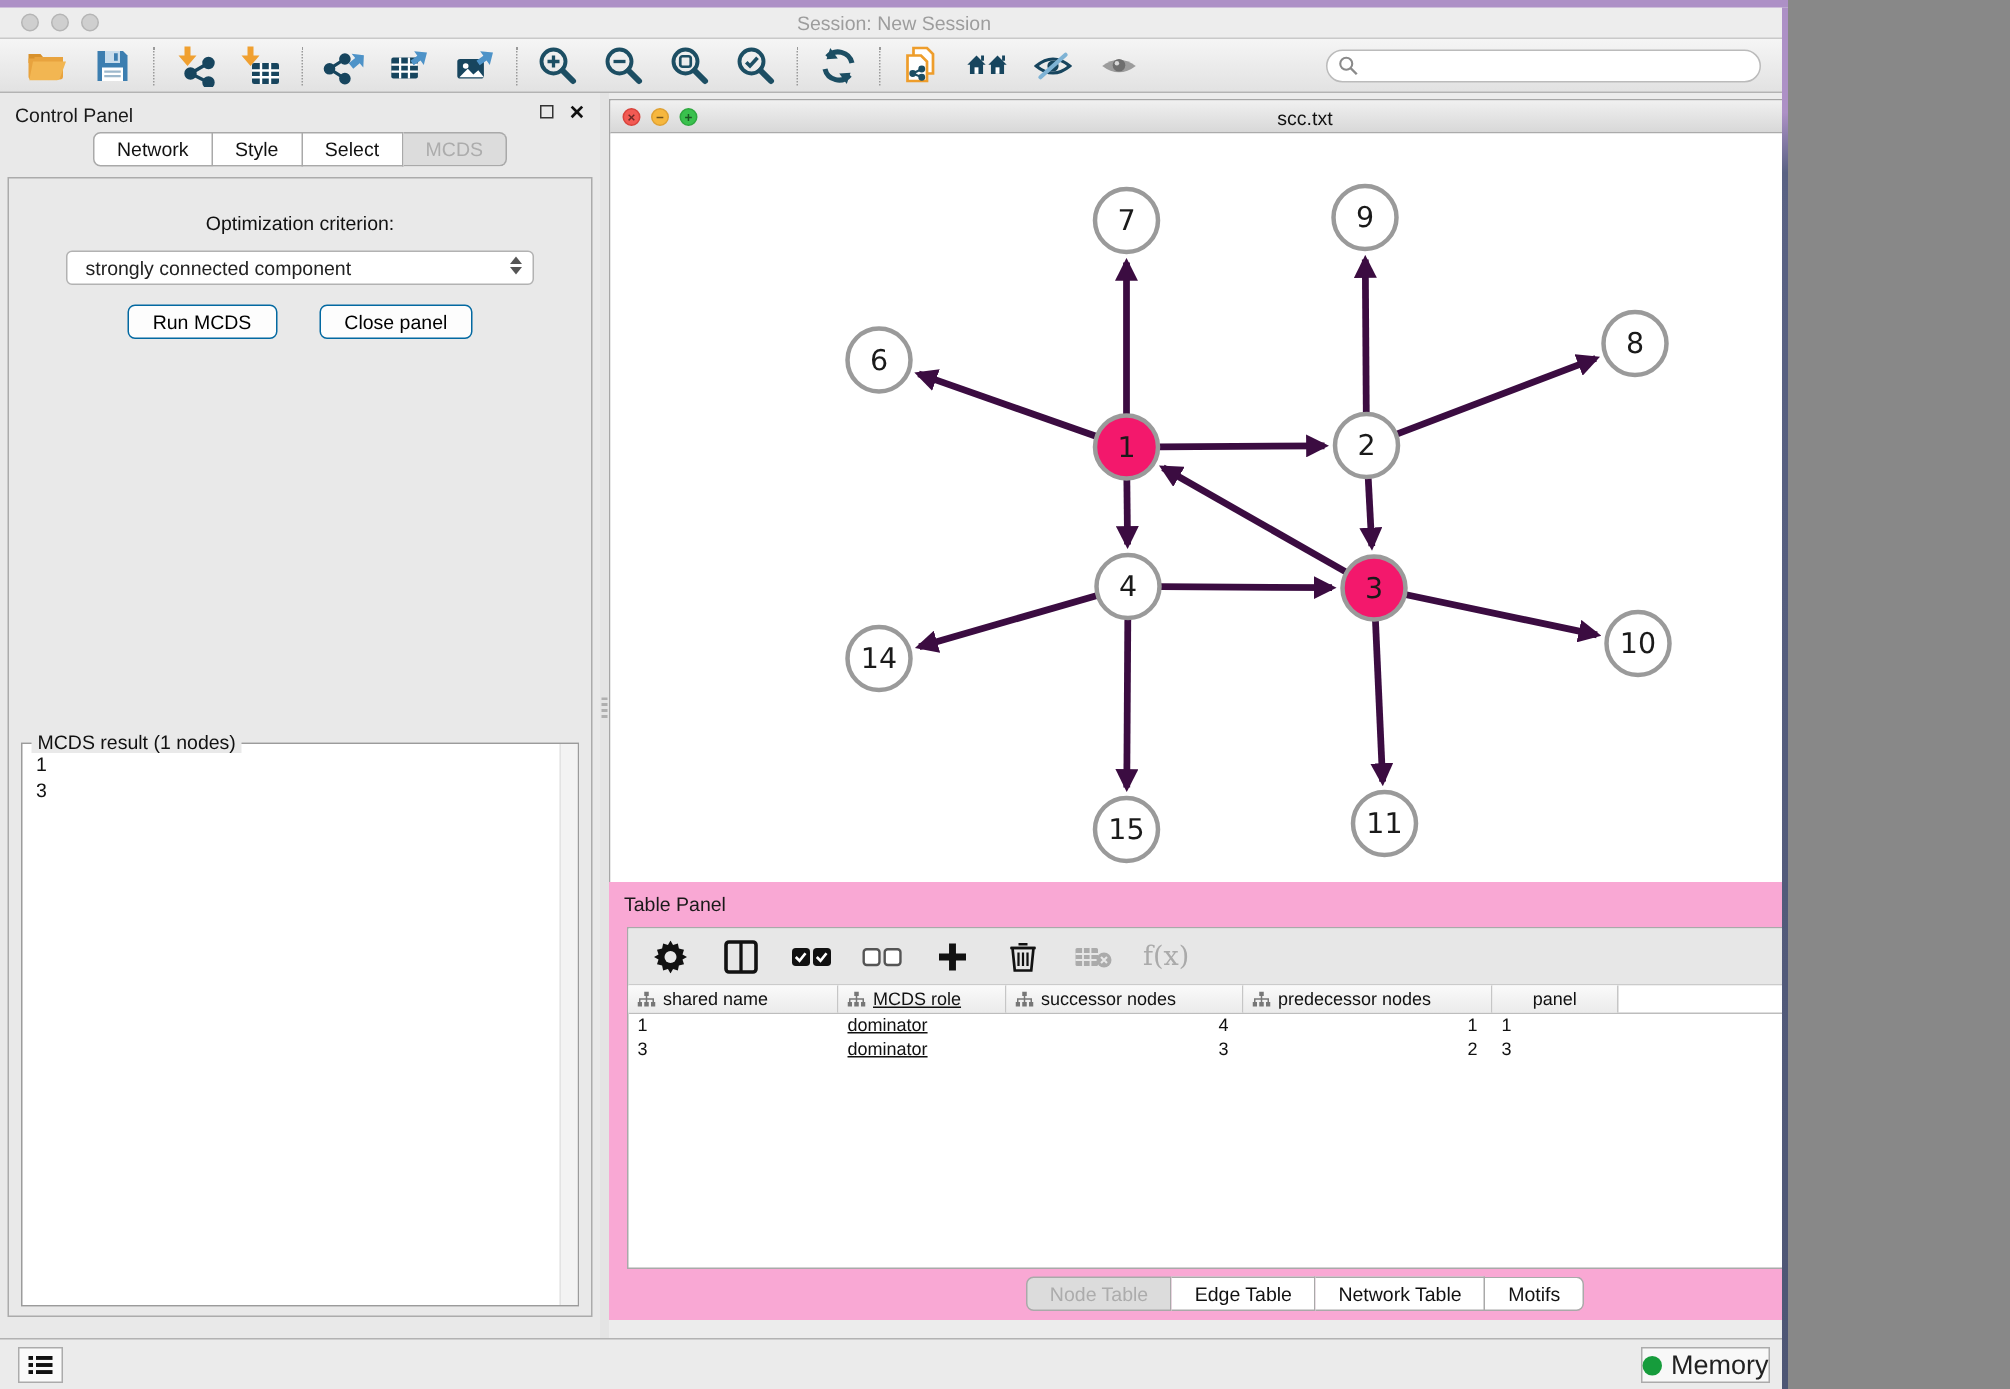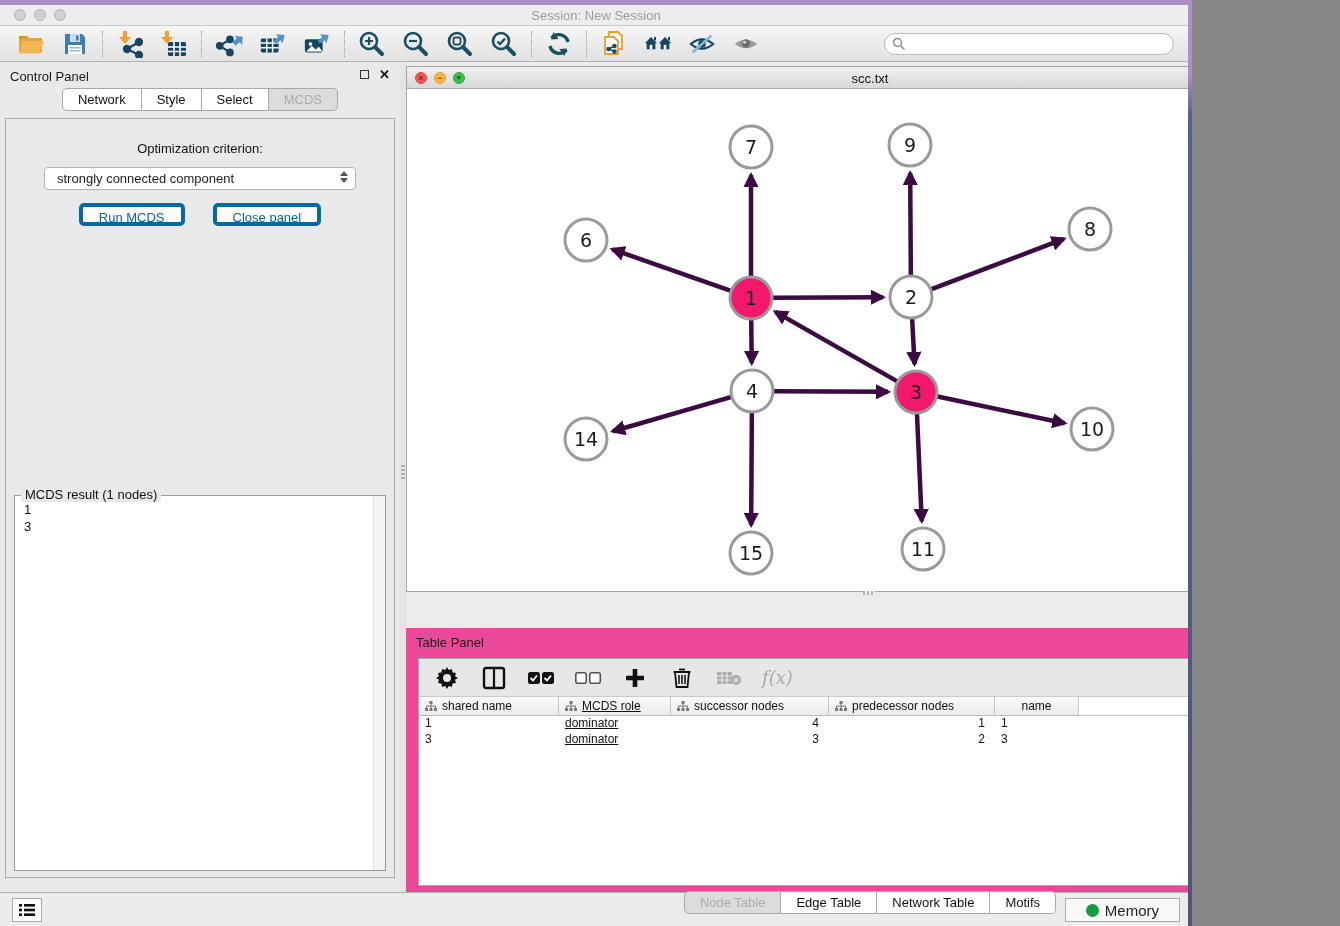--- a/index.html
+++ b/index.html
@@ -28,22 +28,22 @@
   .tb-btn { width:28px; height:28px; display:flex; align-items:center; justify-content:center; cursor:default; }
   .search-wrap { margin-left:auto; margin-right:10px; position:relative; }
   .search-input { width:290px; height:22px; border:1px solid #BBB; border-radius:11px; background:#FFF;
     padding:0 8px 0 26px; font-size:13px; outline:none; font-family:"Liberation Sans",sans-serif; }
   .search-glass { position:absolute; left:8px; top:4px; }
 
   
   .statusbar { position:absolute; left:0; right:4px; bottom:0; height:34px; background:#EBEBEB; border-top:1px solid #B2B2B2; }
   .list-btn { position:absolute; left:12px; top:5px; width:30px; height:24px; background:#FAFAFA; border:1px solid #ABABAB;
     display:flex; align-items:center; justify-content:center; }
-  .memory-btn { position:absolute; right:8px; top:5px; height:24px; padding:0 20px; background:#F8F8F8; border:1px solid #ABABAB;
-    display:flex; align-items:center; gap:6px; font-size:15px; }
+  .memory-btn { position:absolute; right:8px; top:5px; height:24px; padding:0 0; background:#F8F8F8; border:1px solid #ABABAB;
+    display:flex; align-items:center; gap:6px; font-size:18px; }
   .mem-dot { width:13px; height:13px; border-radius:50%; background:#169C3C; }
 
   
   .control-panel { position:absolute; left:0; top:62px; width:400px; bottom:34px; background:#E9E9E9; }
   .panel-head { position:relative; height:26px; }
   .panel-title { position:absolute; left:10px; top:7px; font-size:13px; color:#1A1A1A; }
   .panel-icons { position:absolute; right:10px; top:7px; display:flex; gap:10px; align-items:center; }
   .float-box { width:9px; height:9px; border:1.5px solid #333; }
   .x-icon { font-size:13px; font-weight:bold; color:#111; line-height:11px; }
 
@@ -55,21 +55,21 @@
   .cp-tabs { margin-top:0; }
 
   .cp-box { position:absolute; left:5px; right:5px; top:56px; bottom:14px; border:1px solid #ABABAB; background:#E9E9E9; }
   .opt-label { text-align:center; margin-top:22px; font-size:13px; color:#111; }
   .dropdown { width:312px; margin:11px auto 0; height:23px; background:#FFF; border:1px solid #B2B2B2; border-radius:4px;
     position:relative; font-size:13px; line-height:21px; padding:0 26px 0 12px; }
   .dd-stepper { position:absolute; right:7px; top:3px; display:flex; flex-direction:column; gap:2px; align-items:center; }
   .dd-up { width:0; height:0; border-left:4px solid transparent; border-right:4px solid transparent; border-bottom:5px solid #555; }
   .dd-down { width:0; height:0; border-left:4px solid transparent; border-right:4px solid transparent; border-top:5px solid #555; }
   .btn-row { display:flex; justify-content:center; gap:28px; margin-top:13px; }
-  .mac-btn { height:23px; padding:0 16px; background:#FDFDFD; border:4px solid #0369a1; border-radius:5px; font-size:13px; line-height:21px; color:#0369a1; }
+  .mac-btn { height:23px; padding:0 16px; background:#FDFDFD; border:1px solid #0369a1; border-radius:5px; font-size:13px; line-height:21px; color:#000000; }
 
   .result-group { position:absolute; left:8px; right:8px; top:376px; bottom:6px; border:1px solid #9B9B9B; background:#FFF; }
   .result-legend { position:absolute; top:-9px; left:6px; background:#E9E9E9; padding:0 4px; font-size:13px; color:#111; }
   .result-lines { padding:5px 9px; font-size:13px; line-height:17px; color:#111; }
   .result-scroll { position:absolute; right:0; top:0; bottom:0; width:12px; background:#F3F3F3; border-left:1px solid #E3E3E3; }
 
   .v-divider { position:absolute; left:400px; top:62px; width:6px; bottom:34px; background:#E4E4E4; }
   .v-grip { position:absolute; left:1px; top:403px; width:4px; height:14px;
     background:repeating-linear-gradient(180deg,#AFAFAF 0 2px,#E4E4E4 2px 4px); }
 
@@ -81,25 +81,25 @@
     font-size:9px; font-weight:bold; color:rgba(0,0,0,.55); line-height:1; }
   .ntl.red { background:#F25A53; border:1px solid #D8433C; }
   .ntl.yellow { background:#F6B73E; border:1px solid #DFA133; }
   .ntl.green { background:#39C14D; border:1px solid #2EA83F; }
   .net-title { position:absolute; left:0; right:0; top:4px; text-align:center; font-size:13px; color:#111; }
   .net-canvas { position:absolute; top:22px; left:0; right:0; bottom:0; background:#FFF; }
   .net-grip { position:absolute; left:456px; bottom:-4px; width:12px; height:4px;
     background:repeating-linear-gradient(90deg,#B5B5B5 0 2px,#ECECEC 2px 4px); }
 
   
-  .table-panel { position:absolute; left:406px; top:628px; width:928px; height:292px; background:#ec4899; }
+  .table-panel { position:absolute; left:406px; top:588px; width:928px; height:292px; background:#f9a8d4; }
   .tp-container { position:absolute; left:12px; right:2px; top:30px; height:228px; background:#FFF; border:1px solid #A9A9A9; }
   .tp-toolbar { height:38px; background:#E7E7E7; border-bottom:1px solid #CComment; border-bottom:1px solid #CBCBCB;
     display:flex; align-items:center; gap:19px; padding:0 14px; }
-  .fx-label { font-family:"DejaVu Serif","Liberation Serif",serif; font-style:italic; font-size:18px; color:#AAA; }
+  .fx-label { font-family:"DejaVu Serif","Liberation Serif",serif; font-size:18px; color:#AAA; }
   .thead { display:flex; height:19px; border-bottom:1px solid #BDBDBD; background:#FFF; }
   .th { display:flex; align-items:center; gap:5px; padding:0 6px; font-size:12px; color:#111;
     background:linear-gradient(#FAFAFA,#EBEBEB); border-right:1px solid #C6C6C6; }
   .th.center { justify-content:center; }
   .c0{width:140px;} .c1{width:112px;text-decoration:underline;} .c2{width:158px;} .c3{width:166px;} .c4{width:84px;}
   .tr { display:flex; height:16px; font-size:12px; color:#111; }
   .td { padding:0 10px 0 6px; overflow:hidden; white-space:nowrap; }
   .tr .td:nth-child(3), .tr .td:nth-child(4) { text-align:right; }
   .tp-tabs { position:absolute; left:0; right:0; bottom:6px; display:flex; justify-content:center; }
 
@@ -495,21 +495,21 @@
                 <rect x="4.5" y="0" width="3" height="3"></rect>
                 <rect x="0" y="7" width="3" height="3"></rect>
                 <rect x="4.5" y="7" width="3" height="3"></rect>
                 <rect x="9" y="7" width="3" height="3"></rect>
               </g>
               <path d="M6 3 v2 M1.5 7 V5 h9 V7 M6 5 v2" stroke="#777" fill="none"></path>
             </svg>
           <span>predecessor nodes</span>
         </span>
         <span class="th c4 center">
-          <span>name</span>
+          <span>panel</span>
         </span>
       </div>
       <div class="tr">
         <span class="td c0">1</span>
         <span class="td c1">dominator</span>
         <span class="td c2">4</span>
         <span class="td c3">1</span>
         <span class="td c4">1</span>
       </div>
       <div class="tr">

